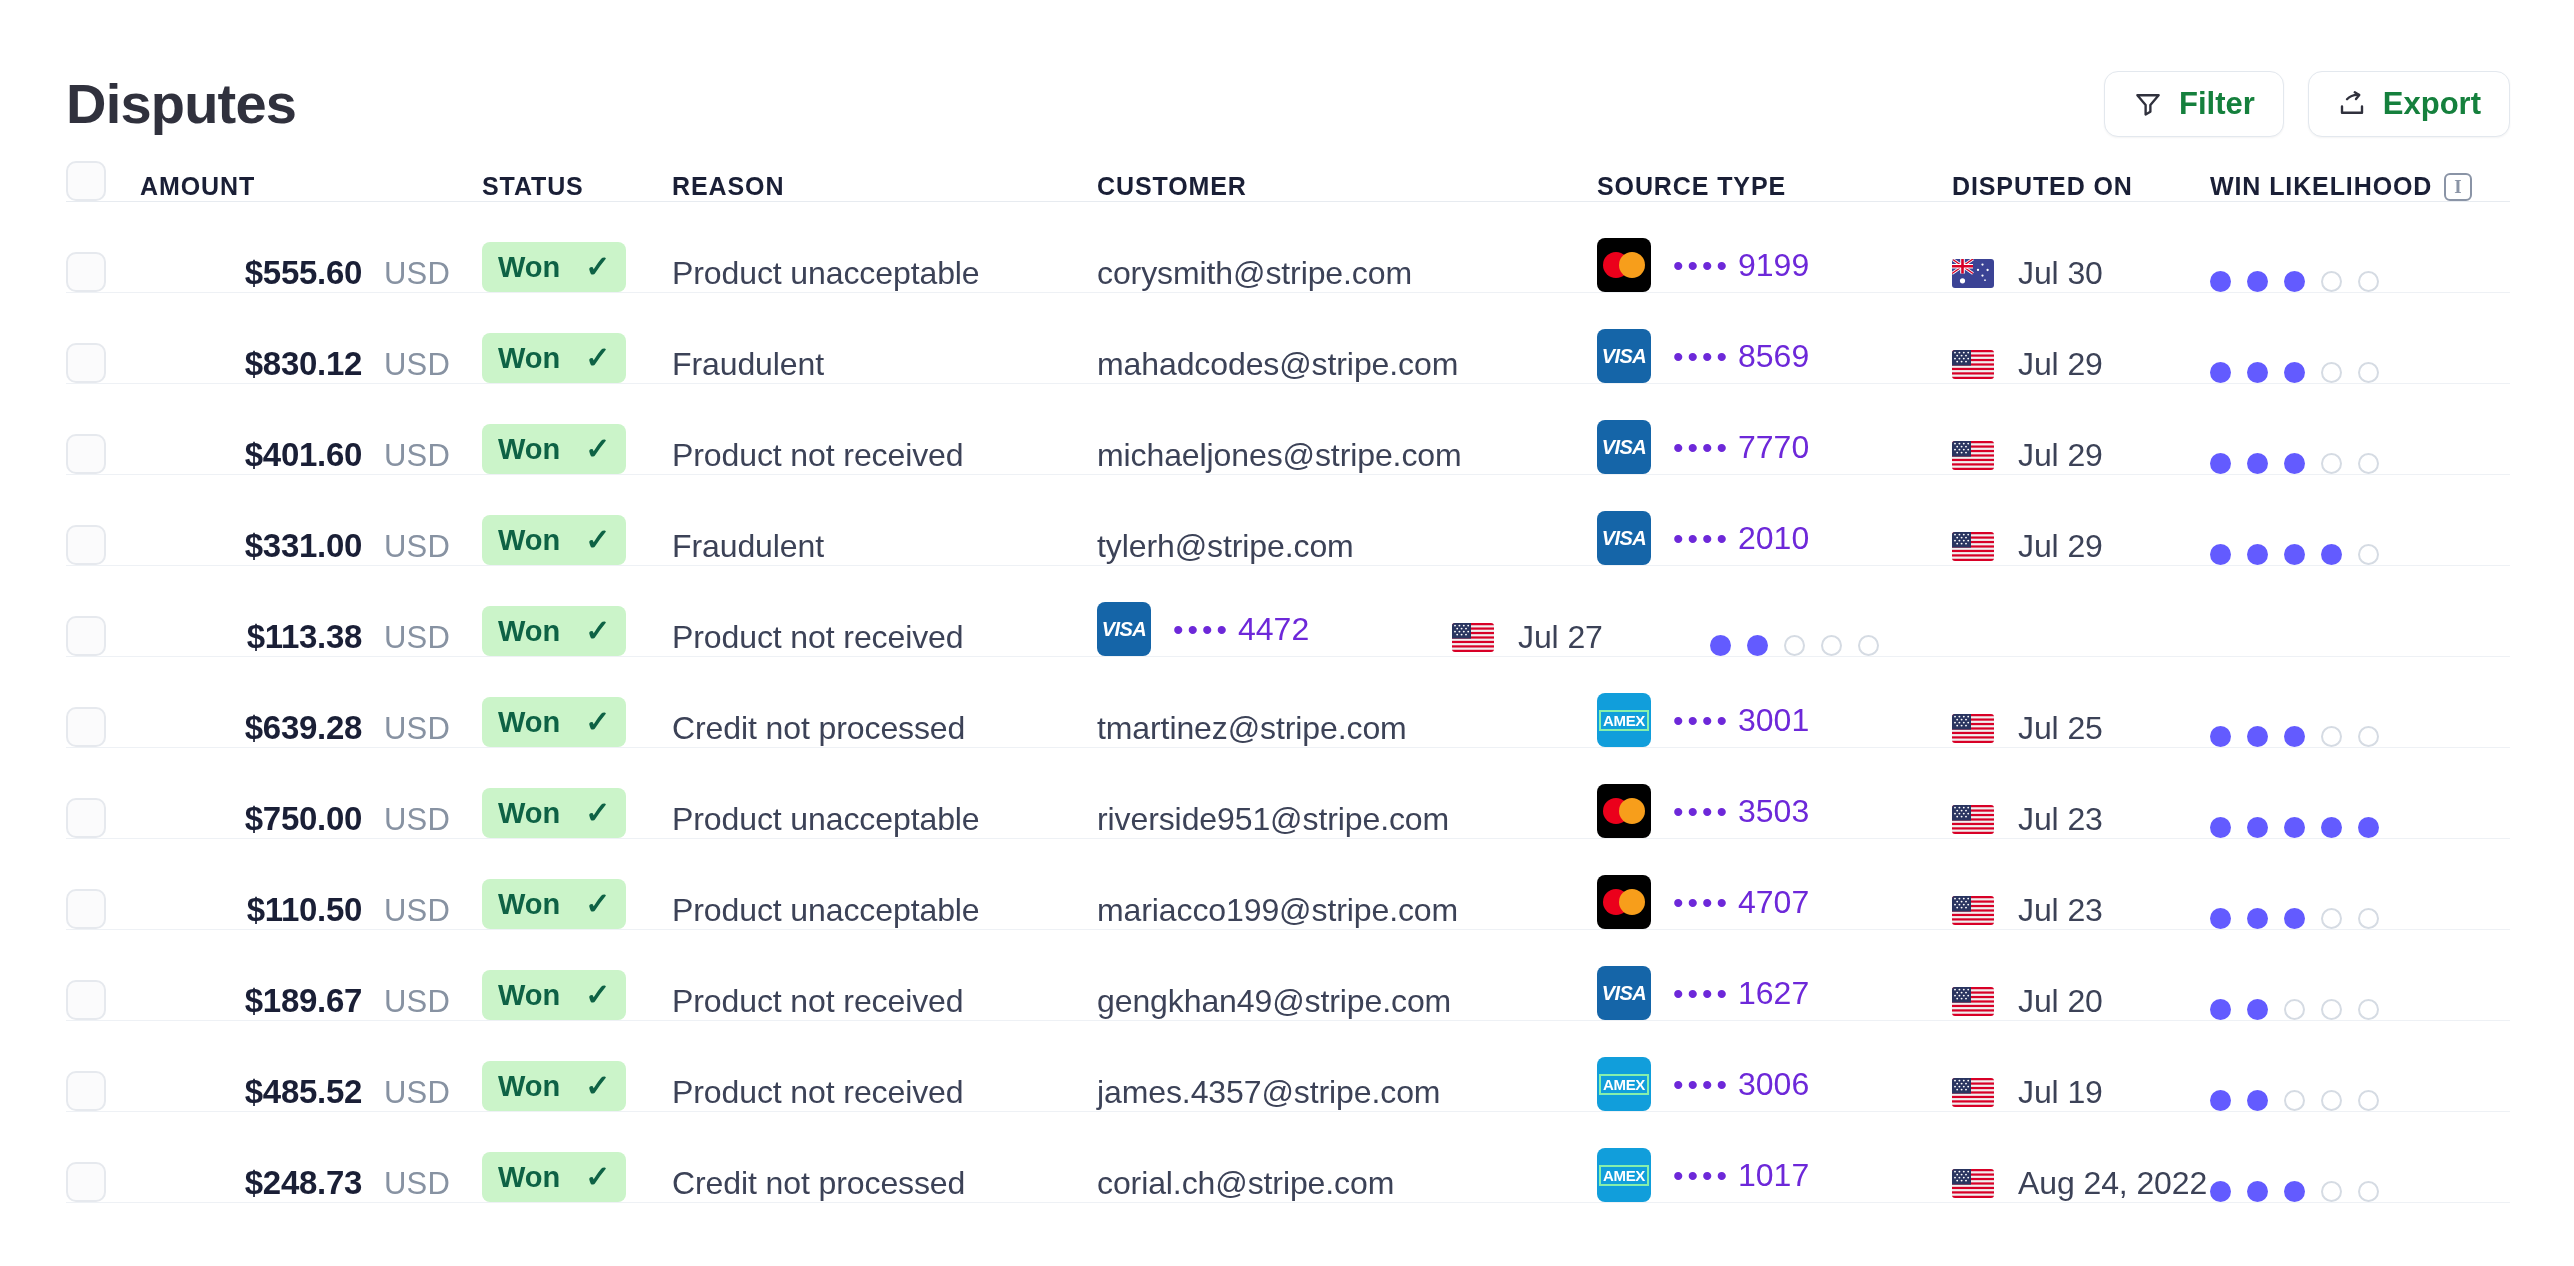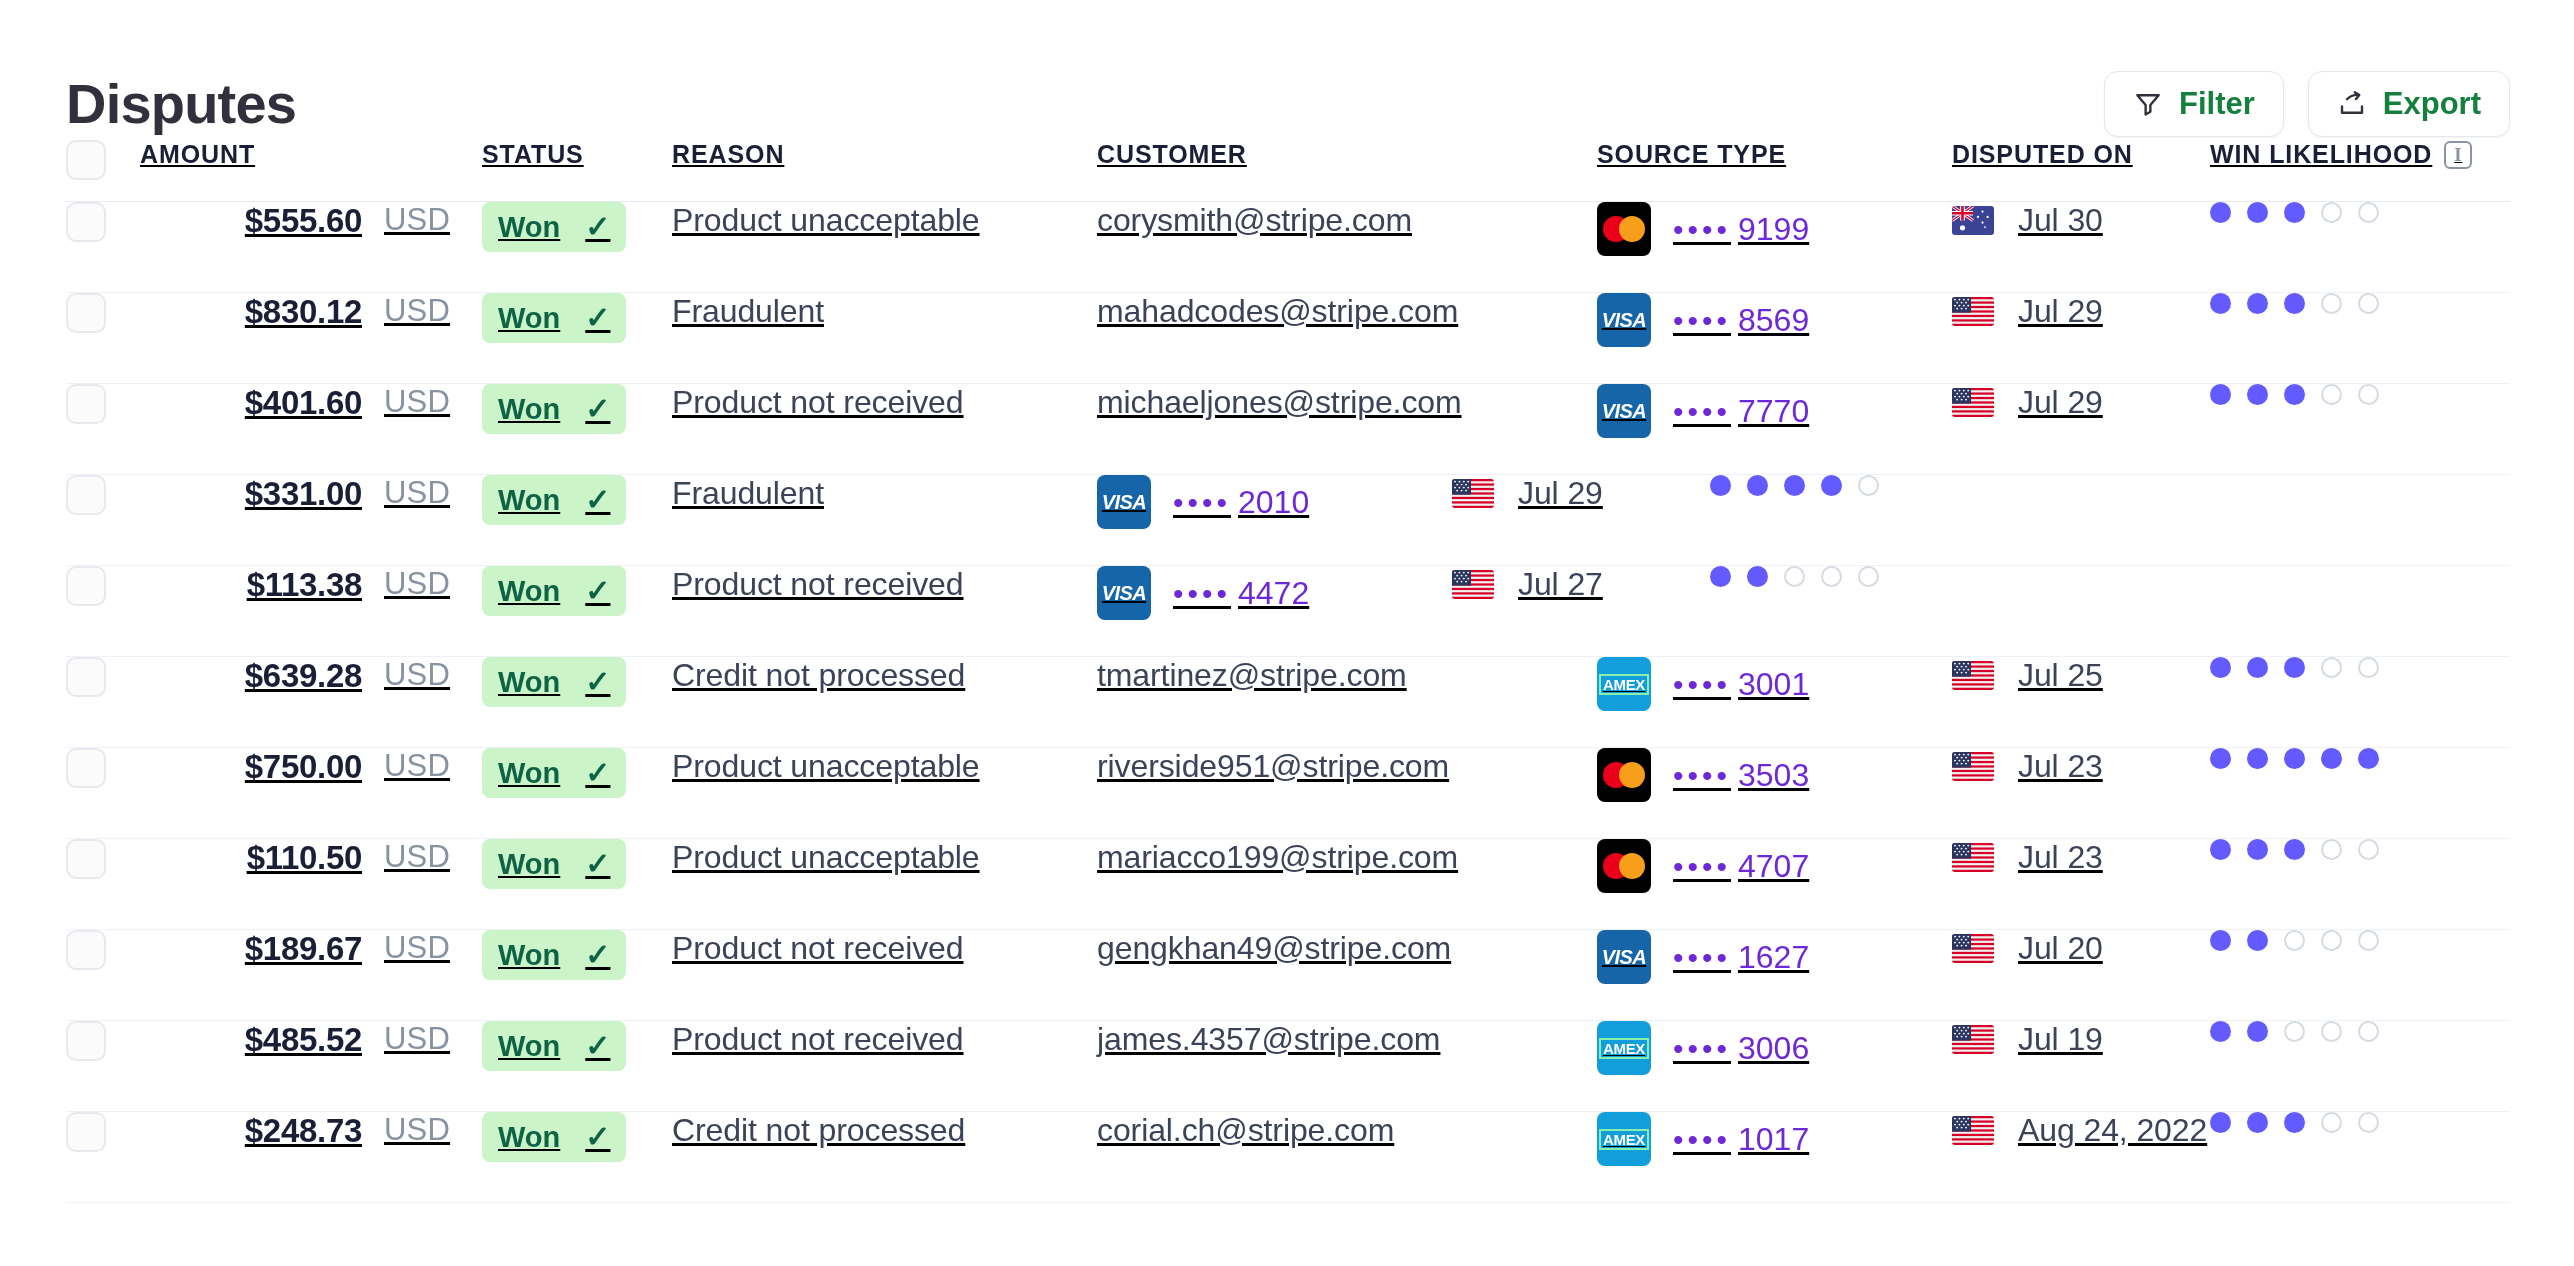--- a/index.html
+++ b/index.html
@@ -43,24 +43,23 @@
     color: #15803d;
     cursor: pointer;
     white-space: nowrap;
   }
   .btn svg { display: block; }
 
   
   .table { width: 100%; padding: 0 64px 0 66px; }
   .row {
     display: flex;
-    align-items: flex-start;
+    align-items: flex-end;
     height: 91px;
     border-bottom: 1.5px solid #eef1f5;
-    text-decoration: underline;
   }
   .row.head {
     height: 62px;
     border-bottom: 1.5px solid #e7ebf0;
   }
   .row.head .cell {
     font-size: 25px;
     font-weight: 600;
     color: #1a1f36;
     letter-spacing: 0.9px;
@@ -439,20 +438,23 @@
           </div>
           <div class="cell c-status">
             <span class="badge">
               <span>Won</span>
               <span class="tick">✓</span>
             </span>
           </div>
           <div class="cell c-reason">
             <span class="reason">Fraudulent</span>
           </div>
+          <div class="cell c-cust">
+            <span class="customer">tylerh@stripe.com</span>
+          </div>
           <div class="cell c-source">
             <span class="brand visa">
               <span class="visa-txt">VISA</span>
             </span>
             <span class="last4"><span class="dots">••••</span>2010</span>
           </div>
           <div class="cell c-date">
             <span class="flagwrap">
               <svg class="flag" viewBox="0 0 42 29" preserveAspectRatio="none">
                 <rect width="42" height="29" fill="#f0f0f0"></rect>

